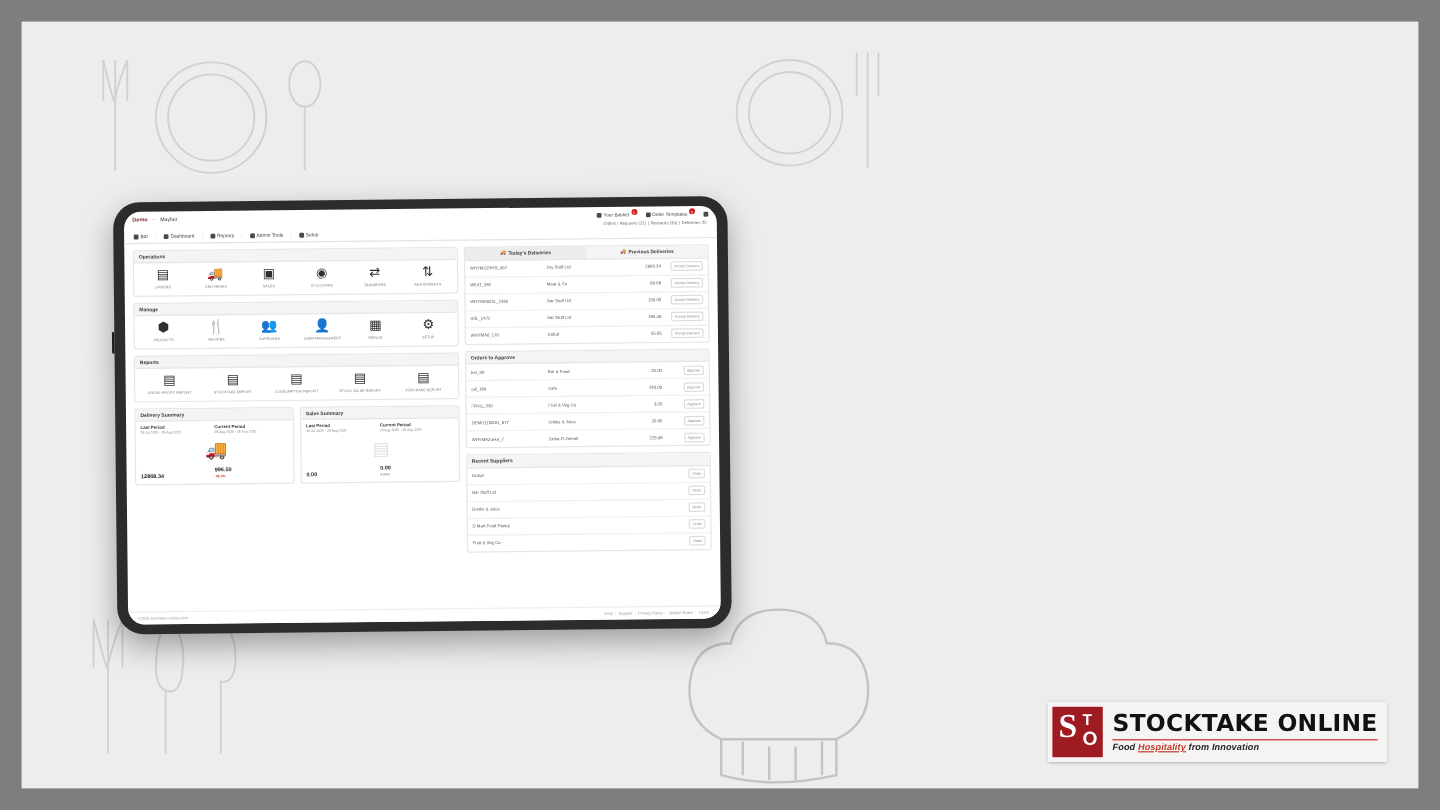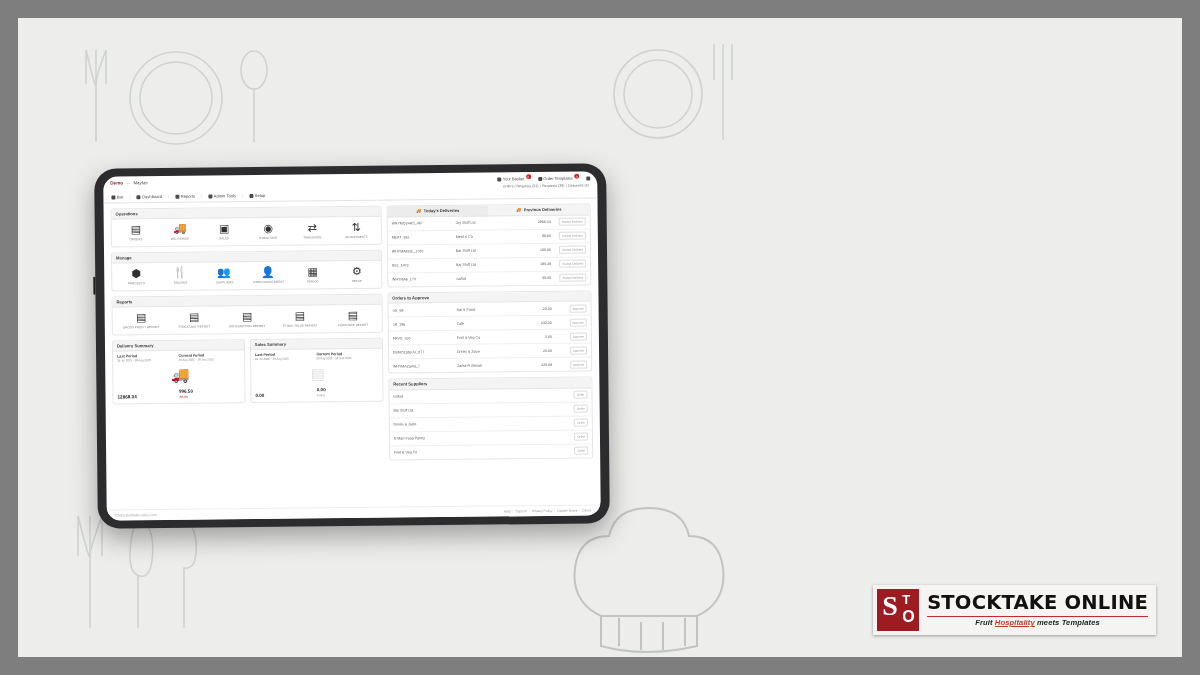--- a/index.html
+++ b/index.html
@@ -45,21 +45,21 @@
     box-shadow: 0 1px 3px rgba(0,0,0,.35);
   }
   #logo-mark {
     width: 42px; height: 42px; background: #9e1b22; color: #fff;
     position: relative; flex: none;
   }
   #logo-mark .gS { position:absolute; left:5px; top:1px; font-size:28px; font-weight:700;
                    font-family:"Liberation Serif", serif; }
   #logo-mark .gT { position:absolute; left:25px; top:3px; font-size:13px; font-weight:700; }
   #logo-mark .gO { position:absolute; left:25px; top:19px; font-size:16px; font-weight:700; }
-  #logo-text { line-height: 1; text-align: center; }
+  #logo-text { line-height: 1; }
   #logo-name { font-size: 19.5px; font-weight: 700; color: #111; letter-spacing: .2px;
                font-family: "DejaVu Sans", sans-serif; }
   #logo-rule { height: 1px; background: #c9282f; margin: 3px 0 2px; }
   #logo-tag  { font-size: 7.6px; font-weight: 700; font-style: italic; color: #222;
                letter-spacing: .1px; }
   #logo-tag .hl { color: #c0392b; text-decoration: underline; }
 
   
   #tablet {
     position: absolute; left: 78px; top: 148px; width: 512px; height: 360px;
@@ -193,21 +193,21 @@
 
     <div id="logo-box">
       <div id="logo-mark">
         <span class="gS">S</span>
         <span class="gT">T</span>
         <span class="gO">O</span>
       </div>
       <div id="logo-text">
         <div id="logo-name">STOCKTAKE ONLINE</div>
         <div id="logo-rule"></div>
-        <div id="logo-tag"><span>Fruit </span><span class="hl">Hospitality</span><span> meets Templates</span></div>
+        <div id="logo-tag"><span>Food </span><span class="hl">Hospitality</span><span> from Innovation</span></div>
       </div>
     </div>
 
     <div id="tablet">
       <div class="side-notch"></div>
       <div id="screen">
 
         <div class="tb-top">
           <div>
             <div class="tb-brandline">

